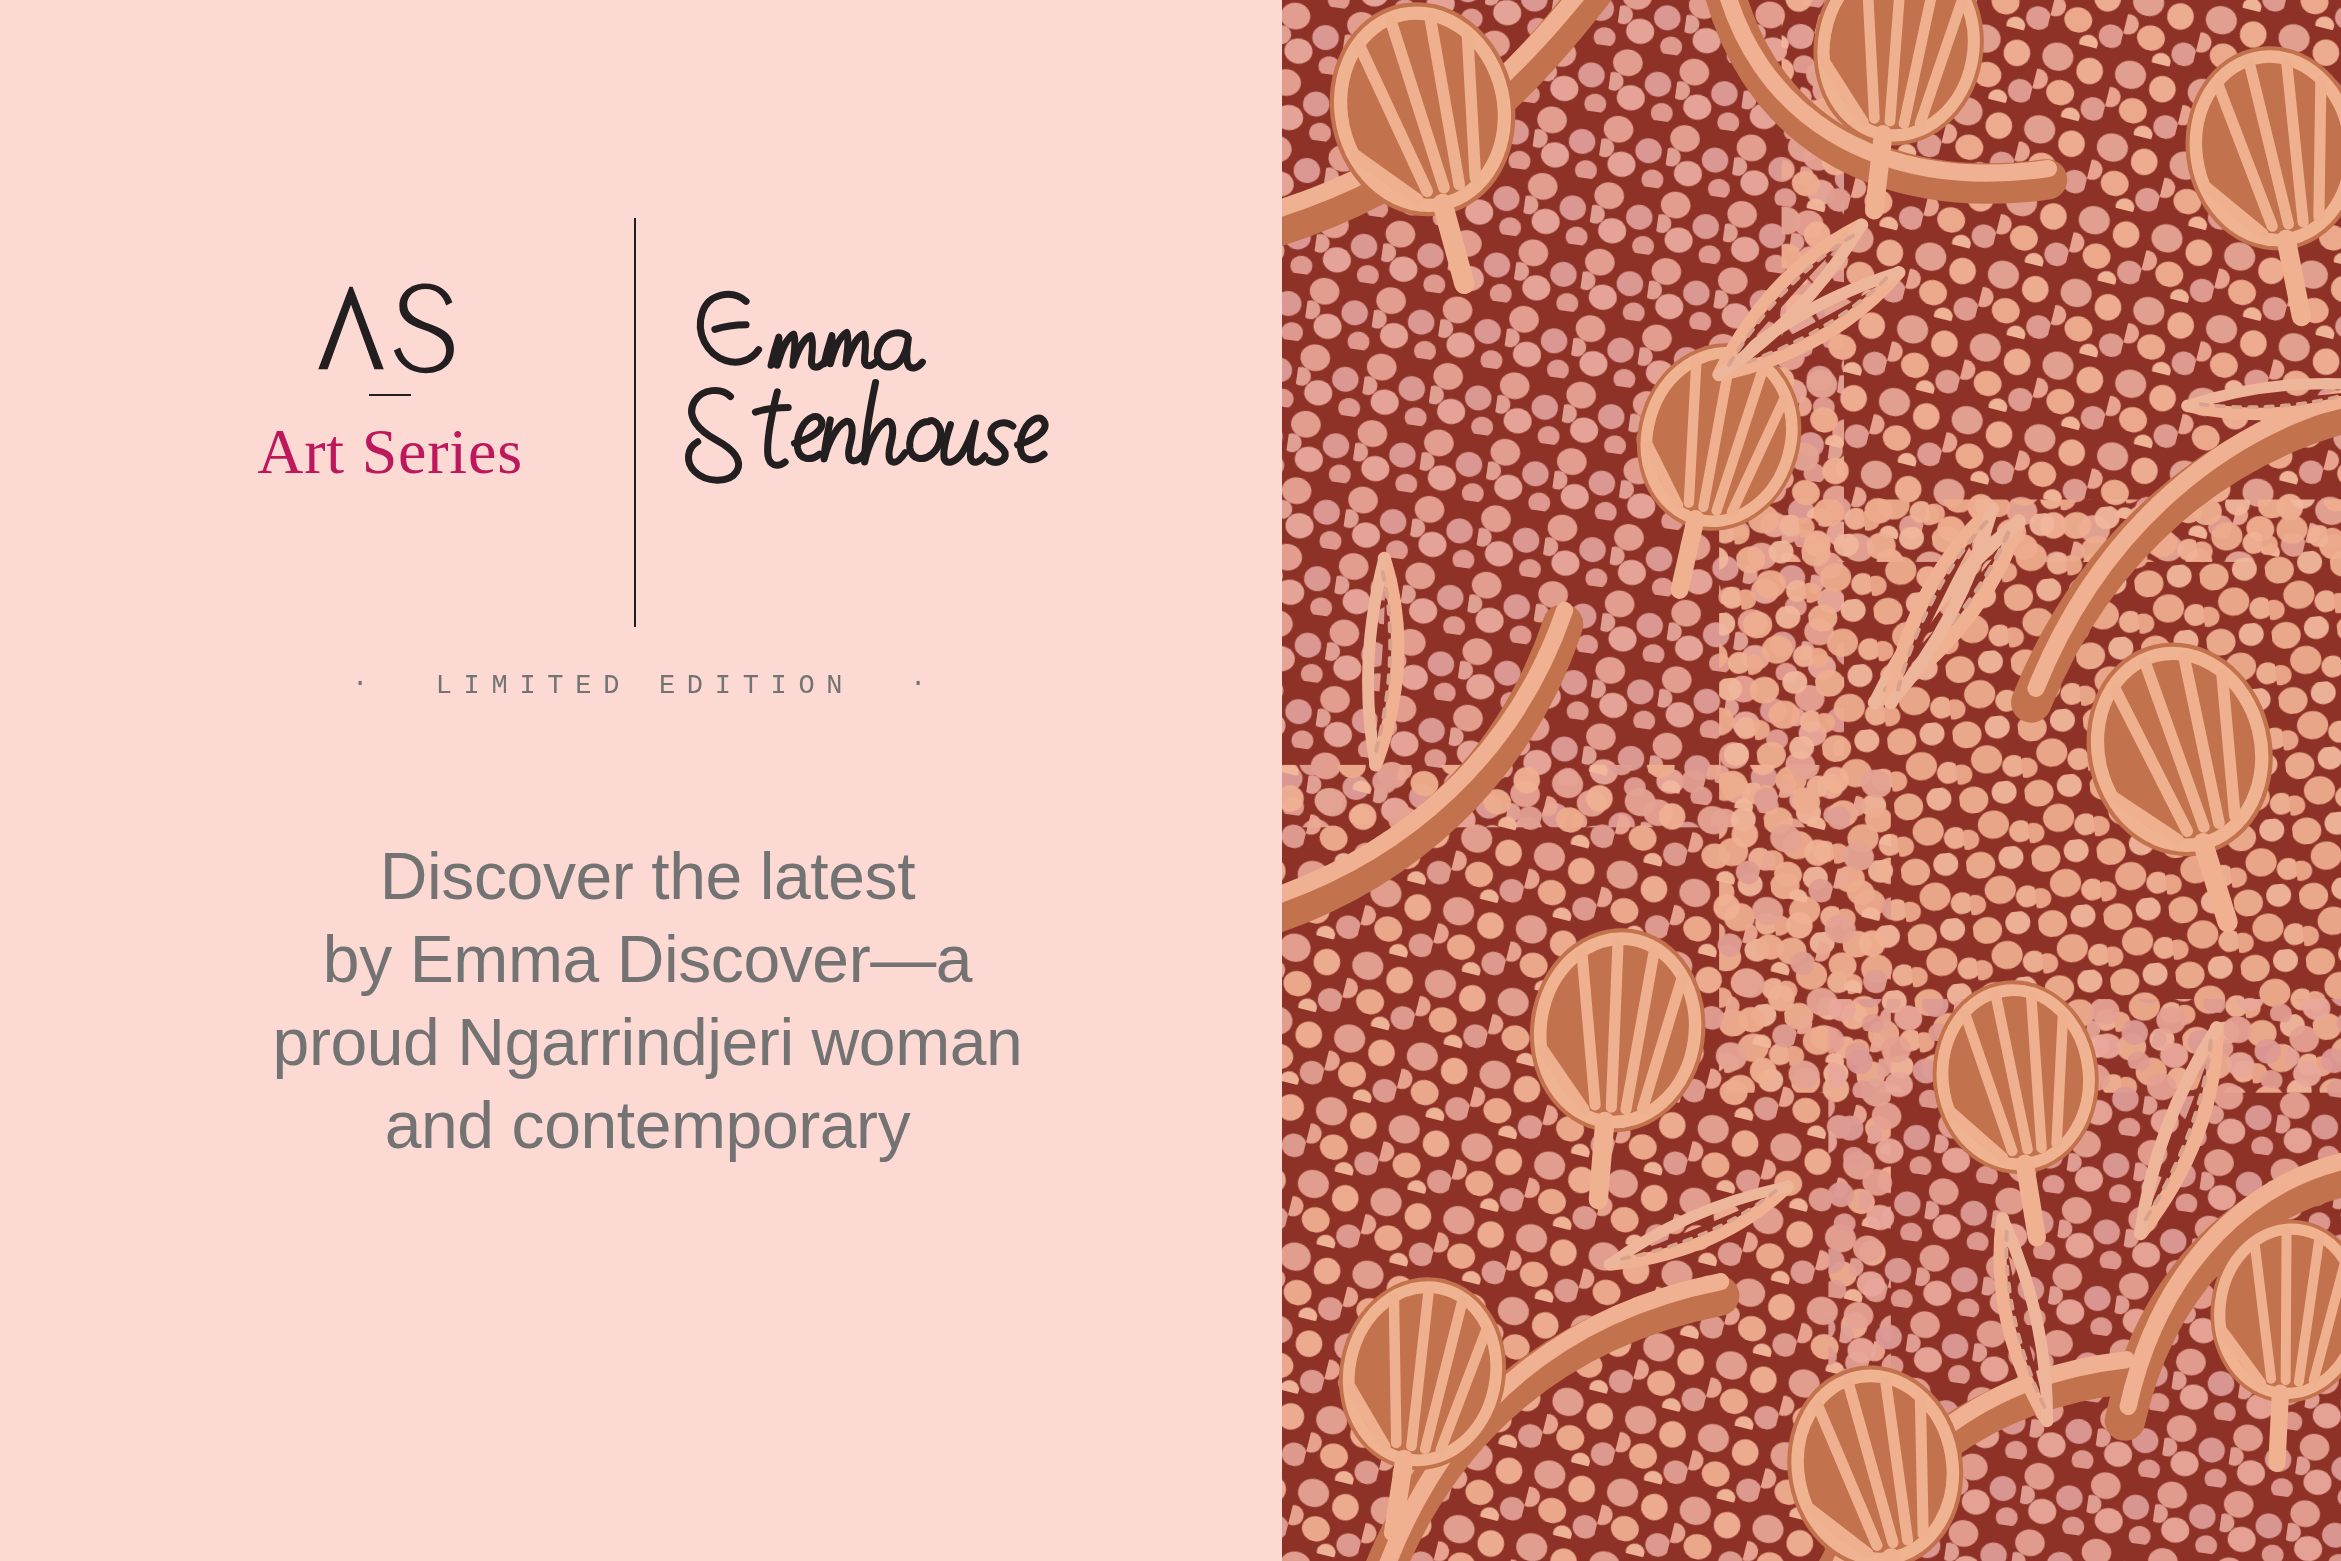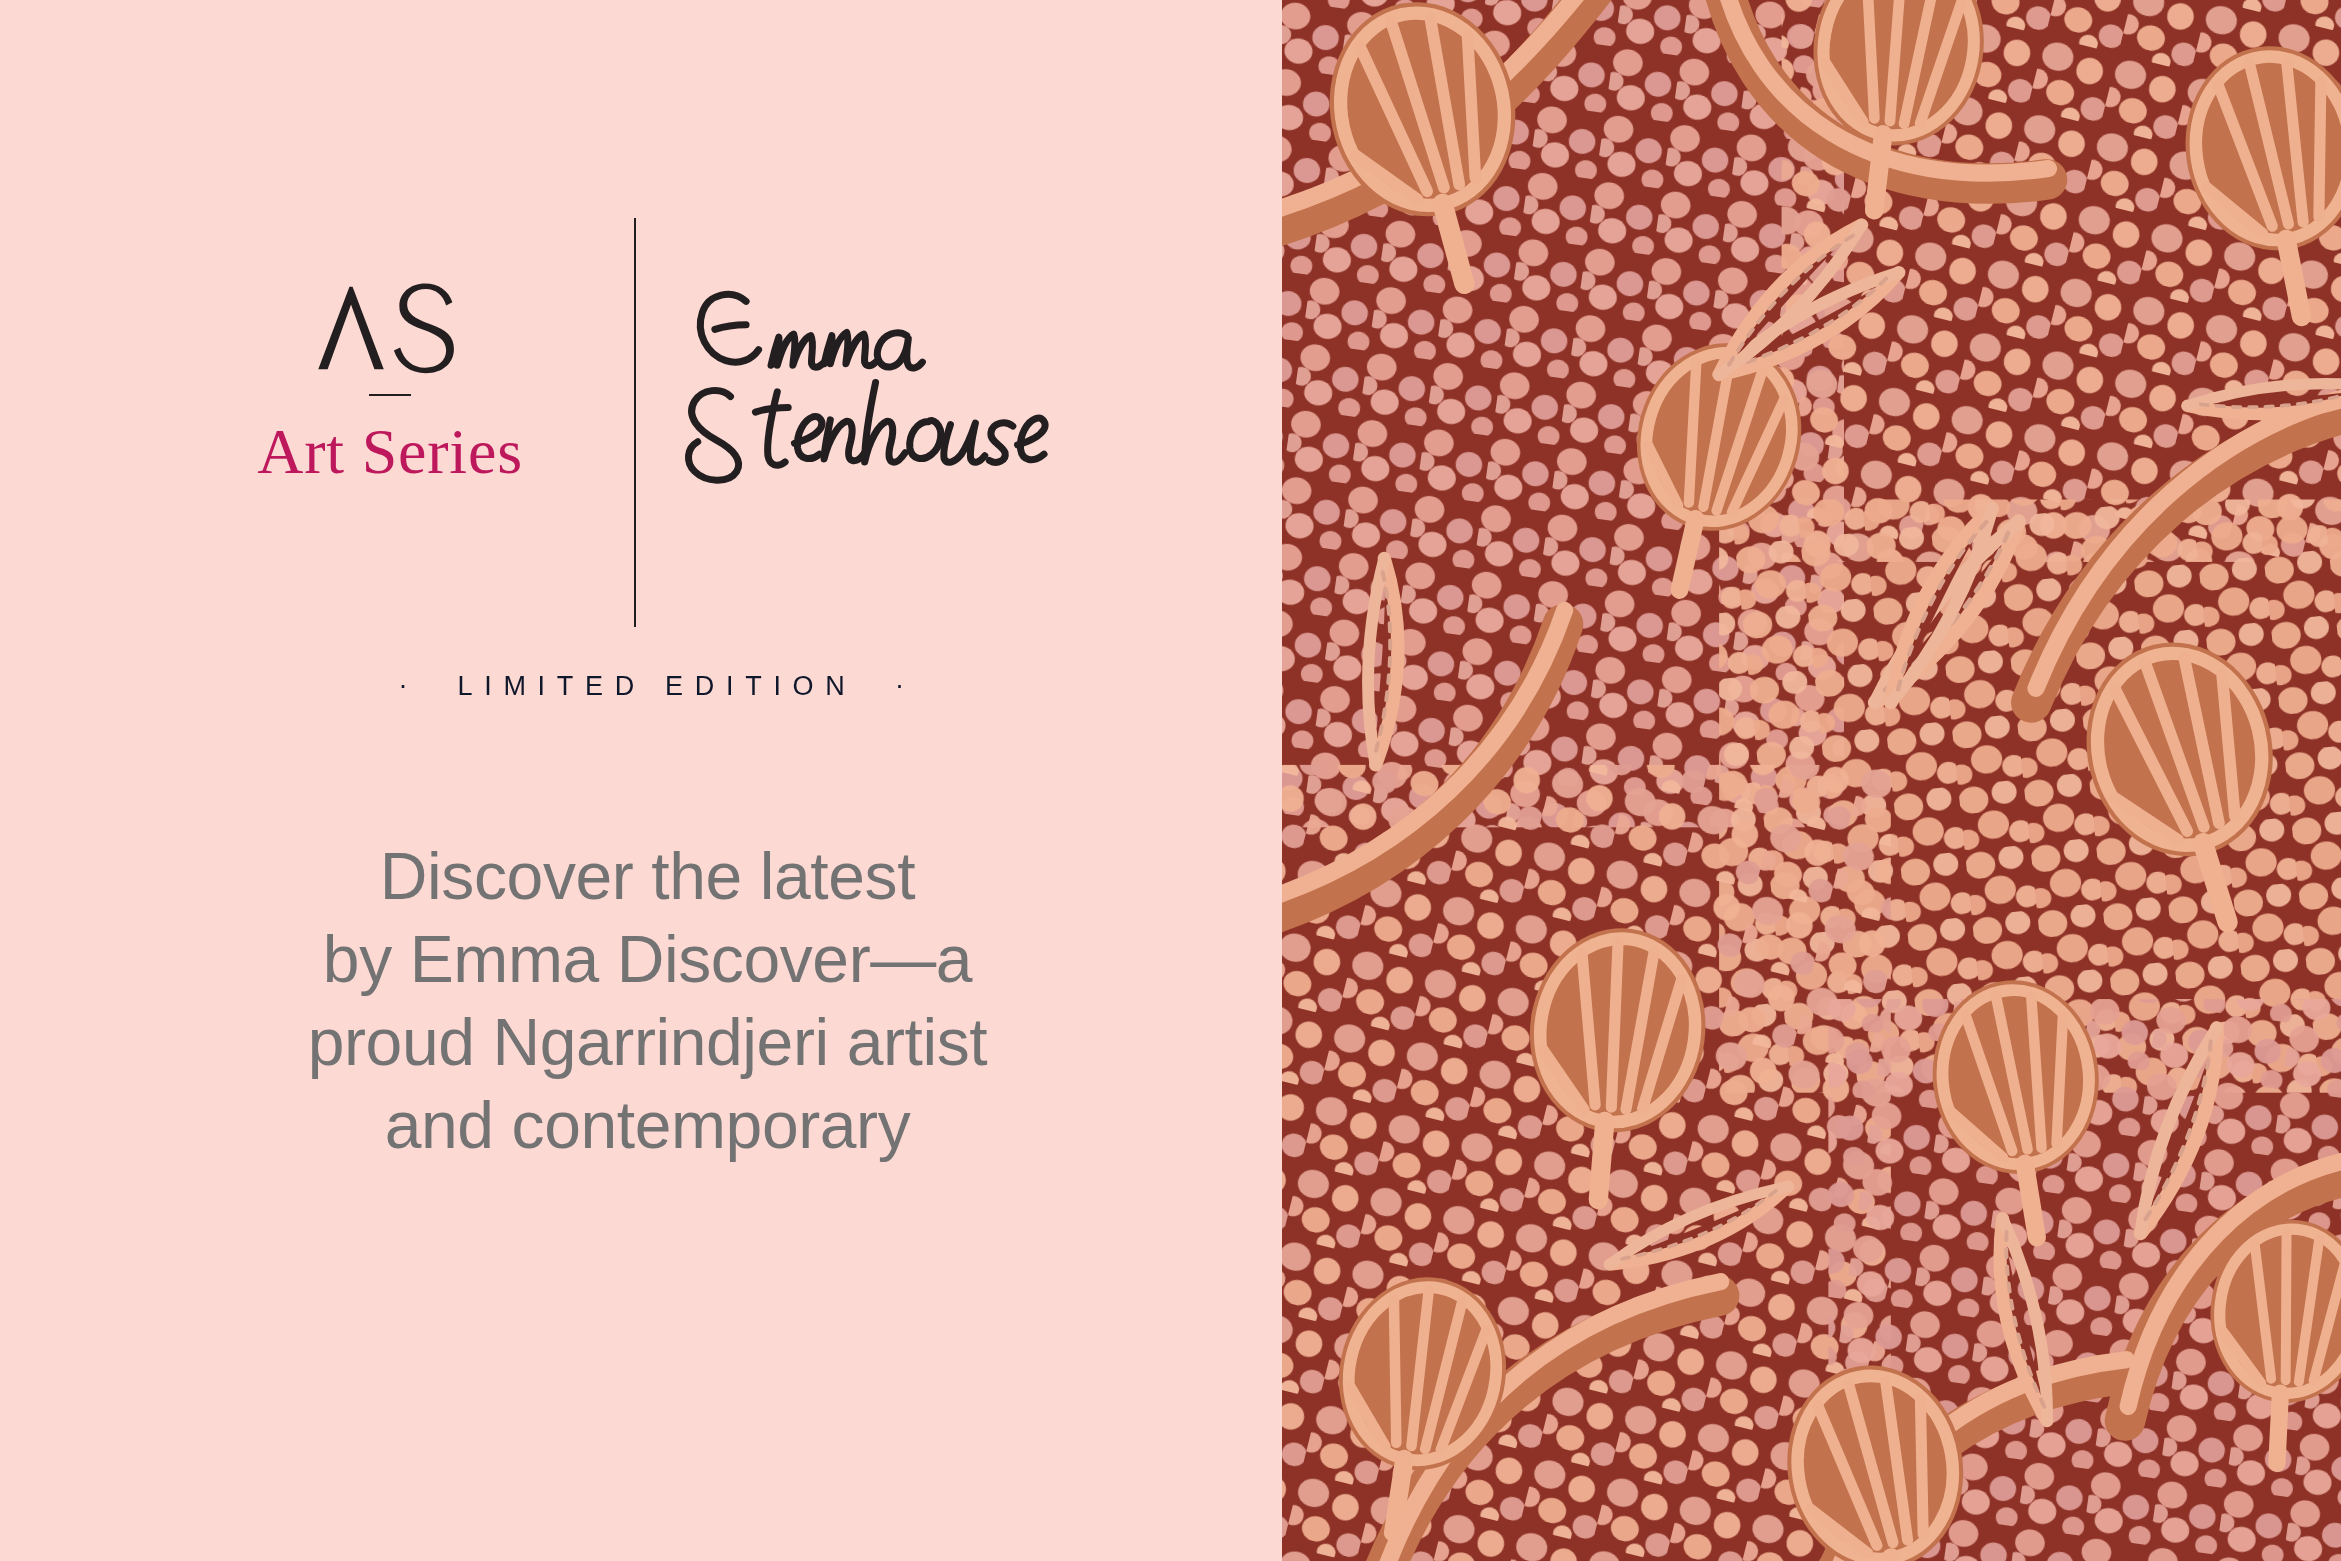--- a/index.html
+++ b/index.html
@@ -76,29 +76,29 @@
     left: 671px;
     top: 55px;
     width: 406px;
     height: 234px;
   }
   #artist-signature svg { width: 100%; height: 100%; overflow: visible; }
 
   
   #limited-edition {
     position: absolute;
-    left: 16px;
+    left: 4px;
     top: 671px;
     width: 1282px;
     text-align: center;
-    font-family: Liberation Sans, sans-serif;
+    font-family: Liberation Mono, monospace;
     font-size: 27px;
     font-weight: 300;
     letter-spacing: 11.7px;
-    color: #0f172a;
+    color: #737373;
     white-space: nowrap;
   }
   #limited-edition .dot-mark {
     display: inline-block;
     font-size: 27px;
     vertical-align: middle;
     position: relative;
     top: -2.3px;
   }
 
@@ -211,21 +211,21 @@
       </div>
     </div>
 
     <div id="limited-edition">
       <span class="dot-mark">·</span>&nbsp;&nbsp;<span>LIMITED EDITION</span>&nbsp;&nbsp;<span class="dot-mark">·</span>
     </div>
 
     <div id="body-copy">
       <span class="copy-line">Discover the latest</span>
       <span class="copy-line">by Emma Discover—a</span>
-      <span class="copy-line">proud Ngarrindjeri artist</span>
+      <span class="copy-line">proud Ngarrindjeri woman</span>
       <span class="copy-line">and contemporary</span>
     </div>
   </div>
 
   <div id="artwork-panel">
     <svg id="artwork-svg" viewBox="0 0 1358 2000" preserveAspectRatio="xMidYMid slice">
       <defs>
 
         <pattern id="dotsBlush" width="86" height="86" patternUnits="userSpaceOnUse" patternTransform="rotate(8)">
           <ellipse cx="20" cy="18" rx="19" ry="17" fill="#e5a092"></ellipse>

